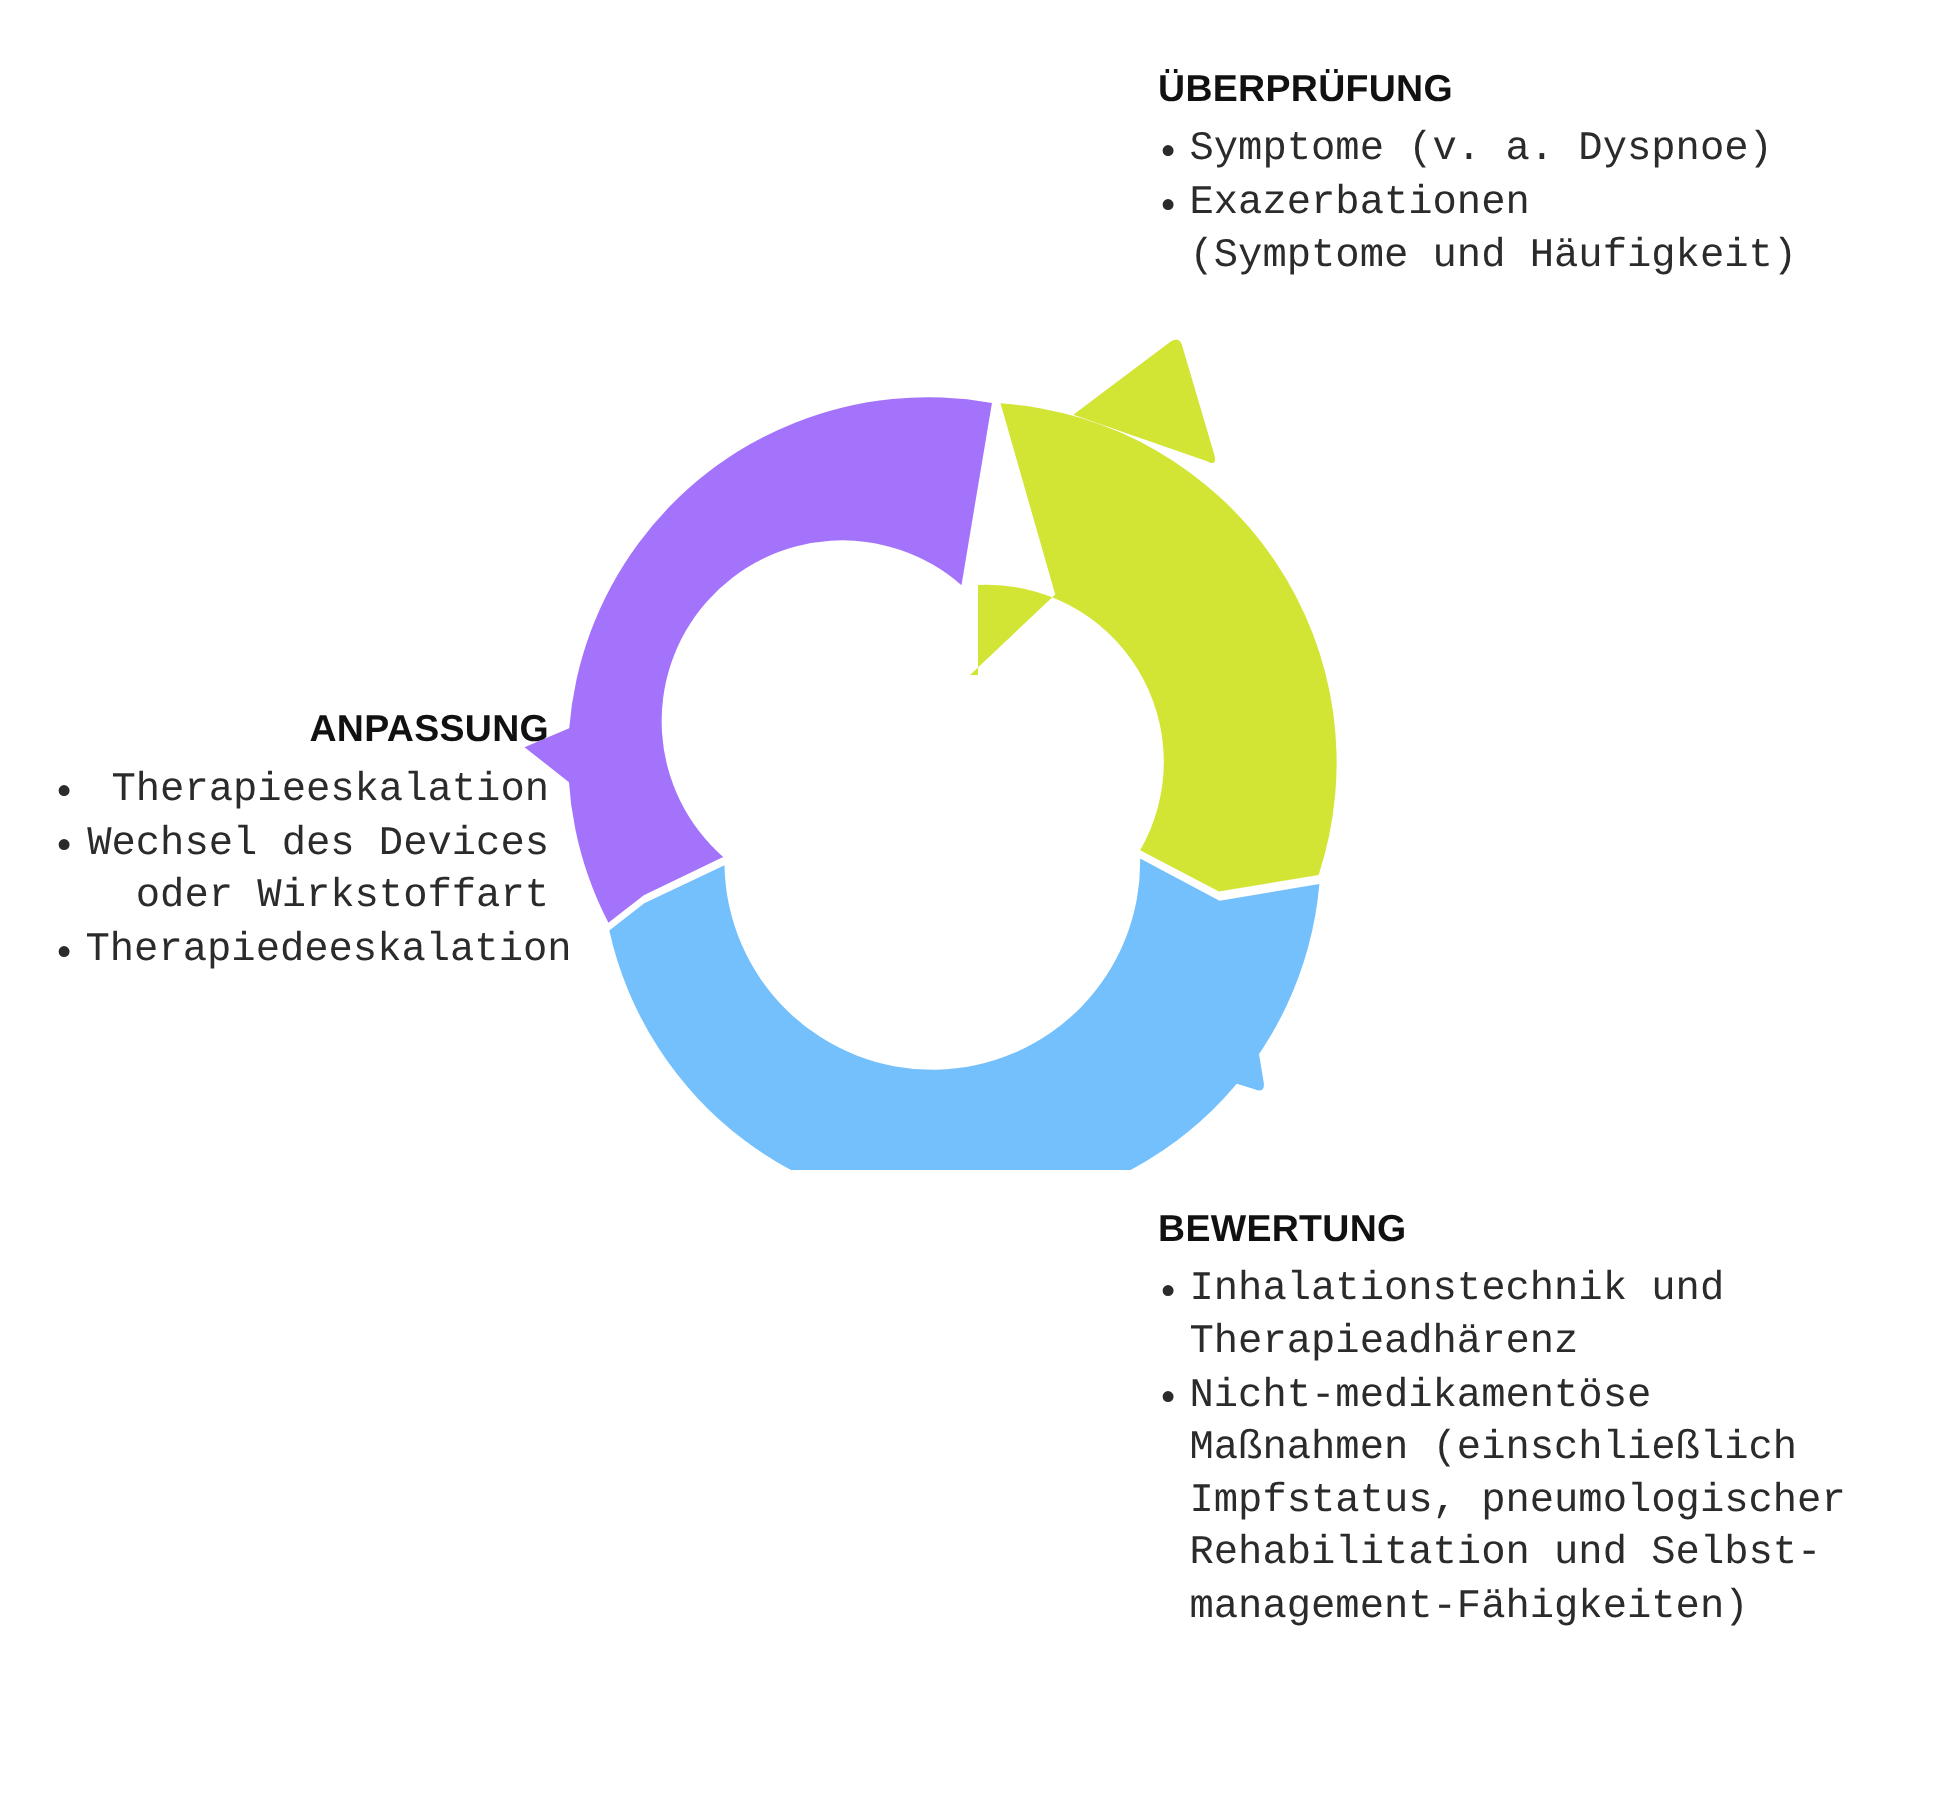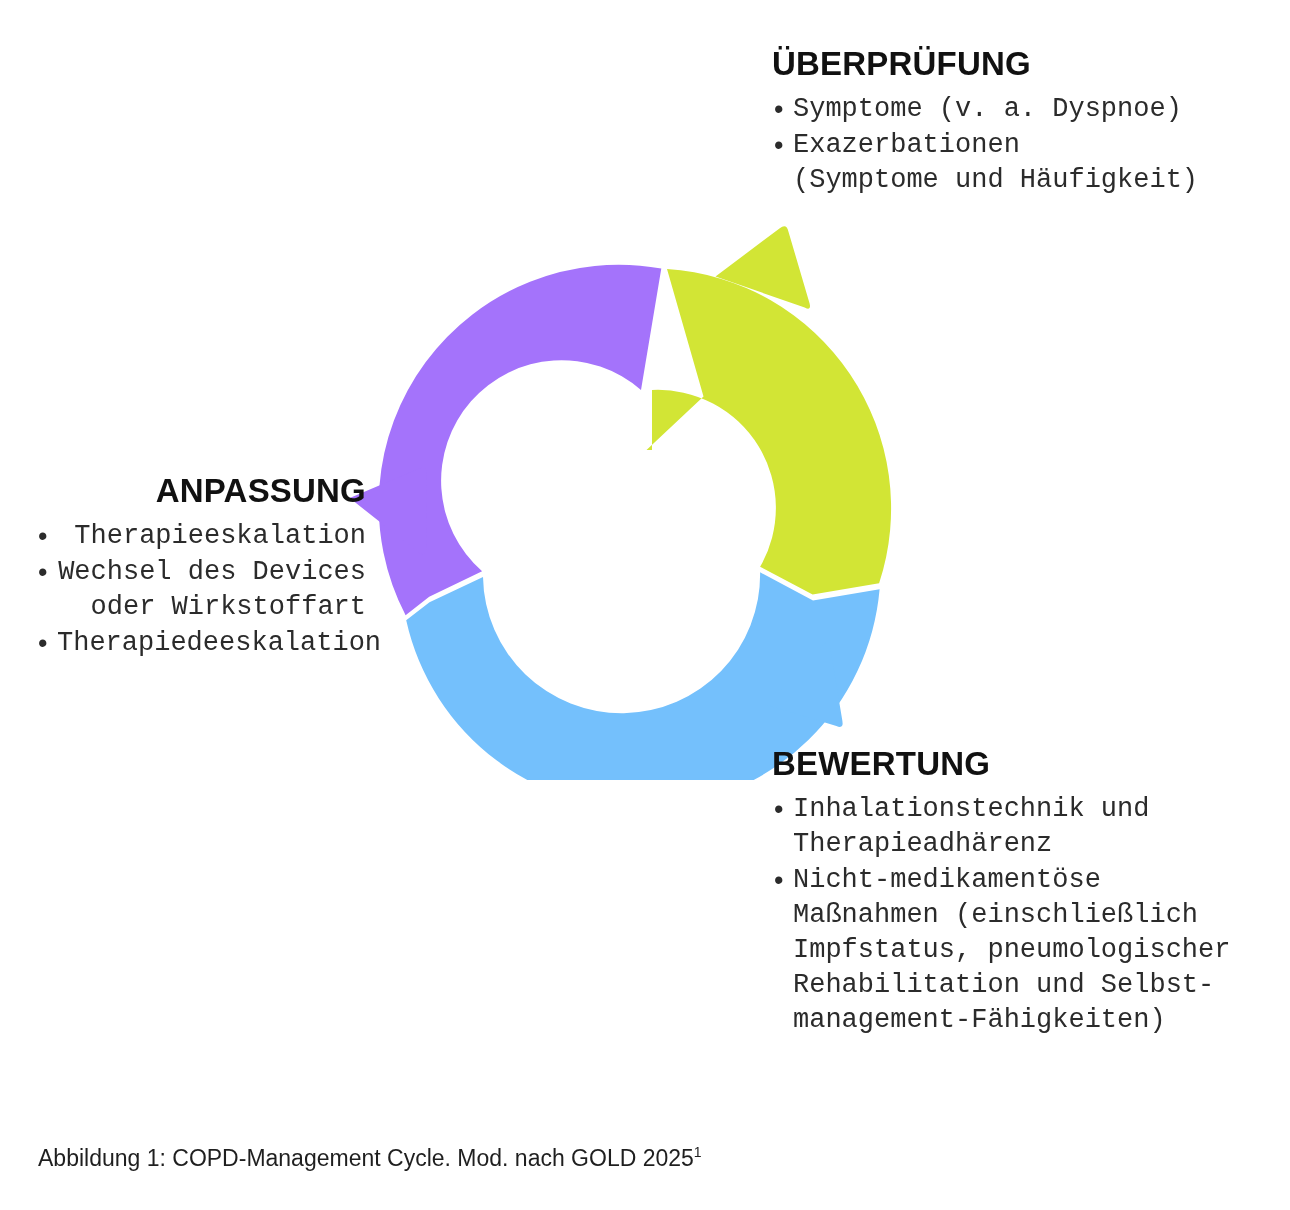--- a/index.html
+++ b/index.html
@@ -35,21 +35,21 @@
     width: 600px;
     height: 570px;
   }
 
   
   .block {
     position: absolute;
   }
   .block-title {
     font-weight: bold;
-    font-size: 33px;
+    font-size: 25px;
     line-height: 1.08;
     letter-spacing: 0.2px;
     color: #111111;
     margin: 0 0 10px 0;
     white-space: nowrap;
   }
   .bullets {
     list-style: none;
     margin: 0;
     padding: 0;
@@ -81,21 +81,21 @@
     width: 480px;
   }
   #block-anpassung {
     left: 36px;
     top: 473px;
     width: 330px;
     text-align: right;
   }
   #block-bewertung {
     left: 772px;
-    top: 746px;
+    top: 806px;
     width: 470px;
   }
 
   
   #figure-caption {
     position: absolute;
     left: 38px;
     top: 1145px;
     font-size: 23px;
     font-weight: 300;
@@ -208,17 +208,14 @@
         <span class="bullet-dot">•</span>
         <span class="bullet-text">Nicht-medikamentöse
 Maßnahmen (einschließlich
 Impfstatus, pneumologischer
 Rehabilitation und Selbst-
 management-Fähigkeiten)</span>
       </li>
     </ul>
   </div>
 
-  <div id="figure-caption">
-    <span>Abbildung 1: COPD-Management Cycle. Mod. nach GOLD 2025</span><sup>1</sup>
-  </div>
 
 </div>
 
 </body></html>

